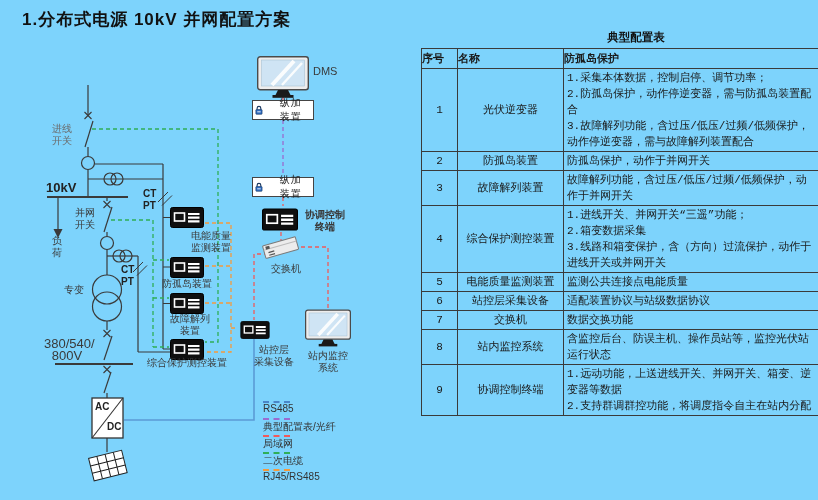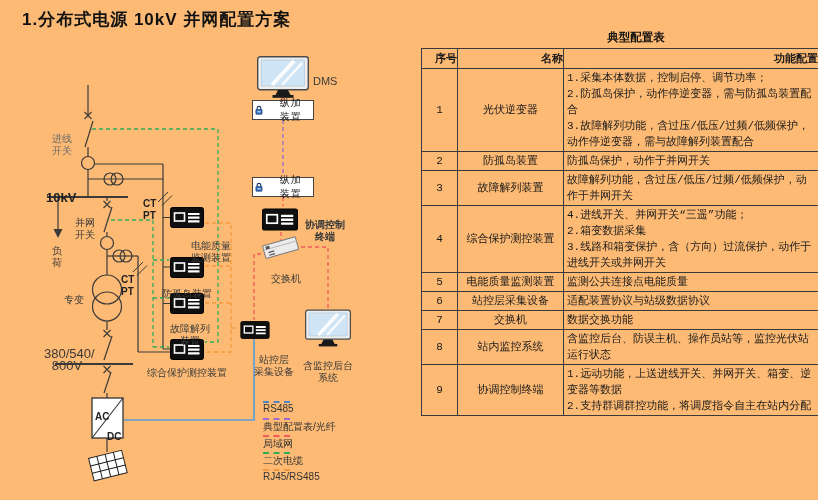--- a/index.html
+++ b/index.html
@@ -1,23 +1,23 @@
 <!DOCTYPE html>
 <html><head>
 <meta charset="utf-8">
 <style>
   html,body{margin:0;padding:0;background:#fff;}
-  .page{position:relative;width:818px;height:500px;background:#fdba74;overflow:hidden;
+  .page{position:relative;width:818px;height:500px;background:#7dd3fc;overflow:hidden;
         font-family:"Liberation Sans",sans-serif;color:#1a1a1a;}
   .page-title{position:absolute;left:22px;top:8px;font-size:17px;font-weight:bold;
         letter-spacing:1px;color:#111;}
   svg.scheme{position:absolute;left:0;top:0;pointer-events:none;}
   
   .dlb{position:absolute;font-size:10px;line-height:11.5px;white-space:pre-line;
-       color:#3a3a3a;text-align:center;margin-top:10px;}
+       color:#3a3a3a;text-align:center;}
   .dlb.left{text-align:left;}
   .dlb.bold{font-weight:bold;color:#222;}
   .dlb.small{font-size:13px;}
   
   .lockbox{position:absolute;width:62px;height:20px;border:1.2px solid #444;background:#fff;
        display:flex;align-items:center;gap:17px;padding:0 2px;box-sizing:border-box;}
   .lockbox span{font-size:10px;color:#222;letter-spacing:1px;}
   
   .legend{position:absolute;left:263px;top:401px;}
   .lg-row{display:flex;align-items:flex-start;height:12px;margin-bottom:5px;flex-direction:column;}
@@ -27,21 +27,21 @@
   .lg2 .lg-dash{border-color:#f05a5a;}
   .lg3 .lg-dash{border-color:#2fae57;}
   .lg4 .lg-dash{border-color:#f59a3c;}
   .lg-row b{font-weight:normal;font-size:10px;color:#333;}
   
   .tbl-wrap{position:absolute;left:421px;top:30px;width:430px;font-family:Liberation Mono, monospace;}
   .tbl-title{text-align:center;font-weight:bold;font-size:11.5px;color:#111;margin-bottom:3px;}
   table.cfg{border-collapse:collapse;width:397px;table-layout:fixed;border:1.5px solid #222;}
   table.cfg th,table.cfg td{border:1px solid #3a3a3a;font-size:11px;line-height:16px;
         padding:1px 3px;vertical-align:middle;box-sizing:border-box;}
-  table.cfg th{font-weight:bold;text-align:right;height:20px;padding:0;}
+  table.cfg th{font-weight:bold;text-align:left;height:20px;padding:0;}
   td.c-no{text-align:center;width:36px;}
   td.c-name{text-align:center;width:106px;}
   td.c-func{text-align:left;width:255px;white-space:pre-line;padding:1px 4px;}
 </style>
 </head>
 <body>
 
 <div class="page">
 
   <div class="page-title">1.分布式电源 10kV 并网配置方案</div>
@@ -173,21 +173,21 @@
   <div class="dlb" style="left:160px;top:278px;width:54px;">防孤岛装置</div>
   <div class="dlb" style="left:170px;top:313px;width:40px;">故障解列
 装置</div>
   <div class="dlb" style="left:143px;top:357px;width:88px;">综合保护测控装置</div>
   <div class="dlb left" style="left:313px;top:66px;font-size:11px;">DMS</div>
   <div class="dlb" style="left:300px;top:209px;width:50px;font-weight:bold;">协调控制
 终端</div>
   <div class="dlb" style="left:268px;top:263px;width:36px;">交换机</div>
   <div class="dlb" style="left:248px;top:344px;width:52px;">站控层
 采集设备</div>
-  <div class="dlb" style="left:301px;top:350px;width:54px;">含监控后台
+  <div class="dlb" style="left:301px;top:350px;width:54px;">站内监控
 系统</div>
 
   <div class="lockbox" style="left:252px;top:100px;">
     <svg width="11" height="14" viewBox="0 0 11 14">
       <path d="M3,6.5 V4.5 a2.6,2.6 0 0 1 5.2,0 V6.5" stroke="#16355e" stroke-width="1.6" fill="none"></path>
       <rect x="1.2" y="6.3" width="8.8" height="6.8" rx="1" fill="#2e6bbf" stroke="#16355e" stroke-width="0.8"></rect>
       <path d="M3.2,9.6 h4.8" stroke="#fff" stroke-width="1.3"></path>
     </svg>
     <span>纵加装置</span>
   </div>
@@ -223,21 +223,21 @@
     </div>
   </div>
 
   <div class="tbl-wrap">
     <div class="tbl-title">典型配置表</div>
     <table class="cfg">
       <thead>
         <tr>
           <th style="width:36px">序号</th>
           <th style="width:106px">名称</th>
-          <th style="width:255px">功能配置</th>
+          <th style="width:255px">防孤岛保护</th>
         </tr>
       </thead>
       <tbody>
         <tr>
           <td class="c-no">1</td>
           <td class="c-name">光伏逆变器</td>
           <td class="c-func">1.采集本体数据，控制启停、调节功率；
 2.防孤岛保护，动作停逆变器，需与防孤岛装置配合
 3.故障解列功能，含过压/低压/过频/低频保护，动作停逆变器，需与故障解列装置配合</td>
         </tr>
@@ -247,21 +247,21 @@
           <td class="c-func">防孤岛保护，动作于并网开关</td>
         </tr>
         <tr>
           <td class="c-no">3</td>
           <td class="c-name">故障解列装置</td>
           <td class="c-func">故障解列功能，含过压/低压/过频/低频保护，动作于并网开关</td>
         </tr>
         <tr>
           <td class="c-no">4</td>
           <td class="c-name">综合保护测控装置</td>
-          <td class="c-func">4.进线开关、并网开关“三遥”功能；
+          <td class="c-func">1.进线开关、并网开关“三遥”功能；
 2.箱变数据采集
 3.线路和箱变保护，含（方向）过流保护，动作于进线开关或并网开关</td>
         </tr>
         <tr>
           <td class="c-no">5</td>
           <td class="c-name">电能质量监测装置</td>
           <td class="c-func">监测公共连接点电能质量</td>
         </tr>
         <tr>
           <td class="c-no">6</td>

